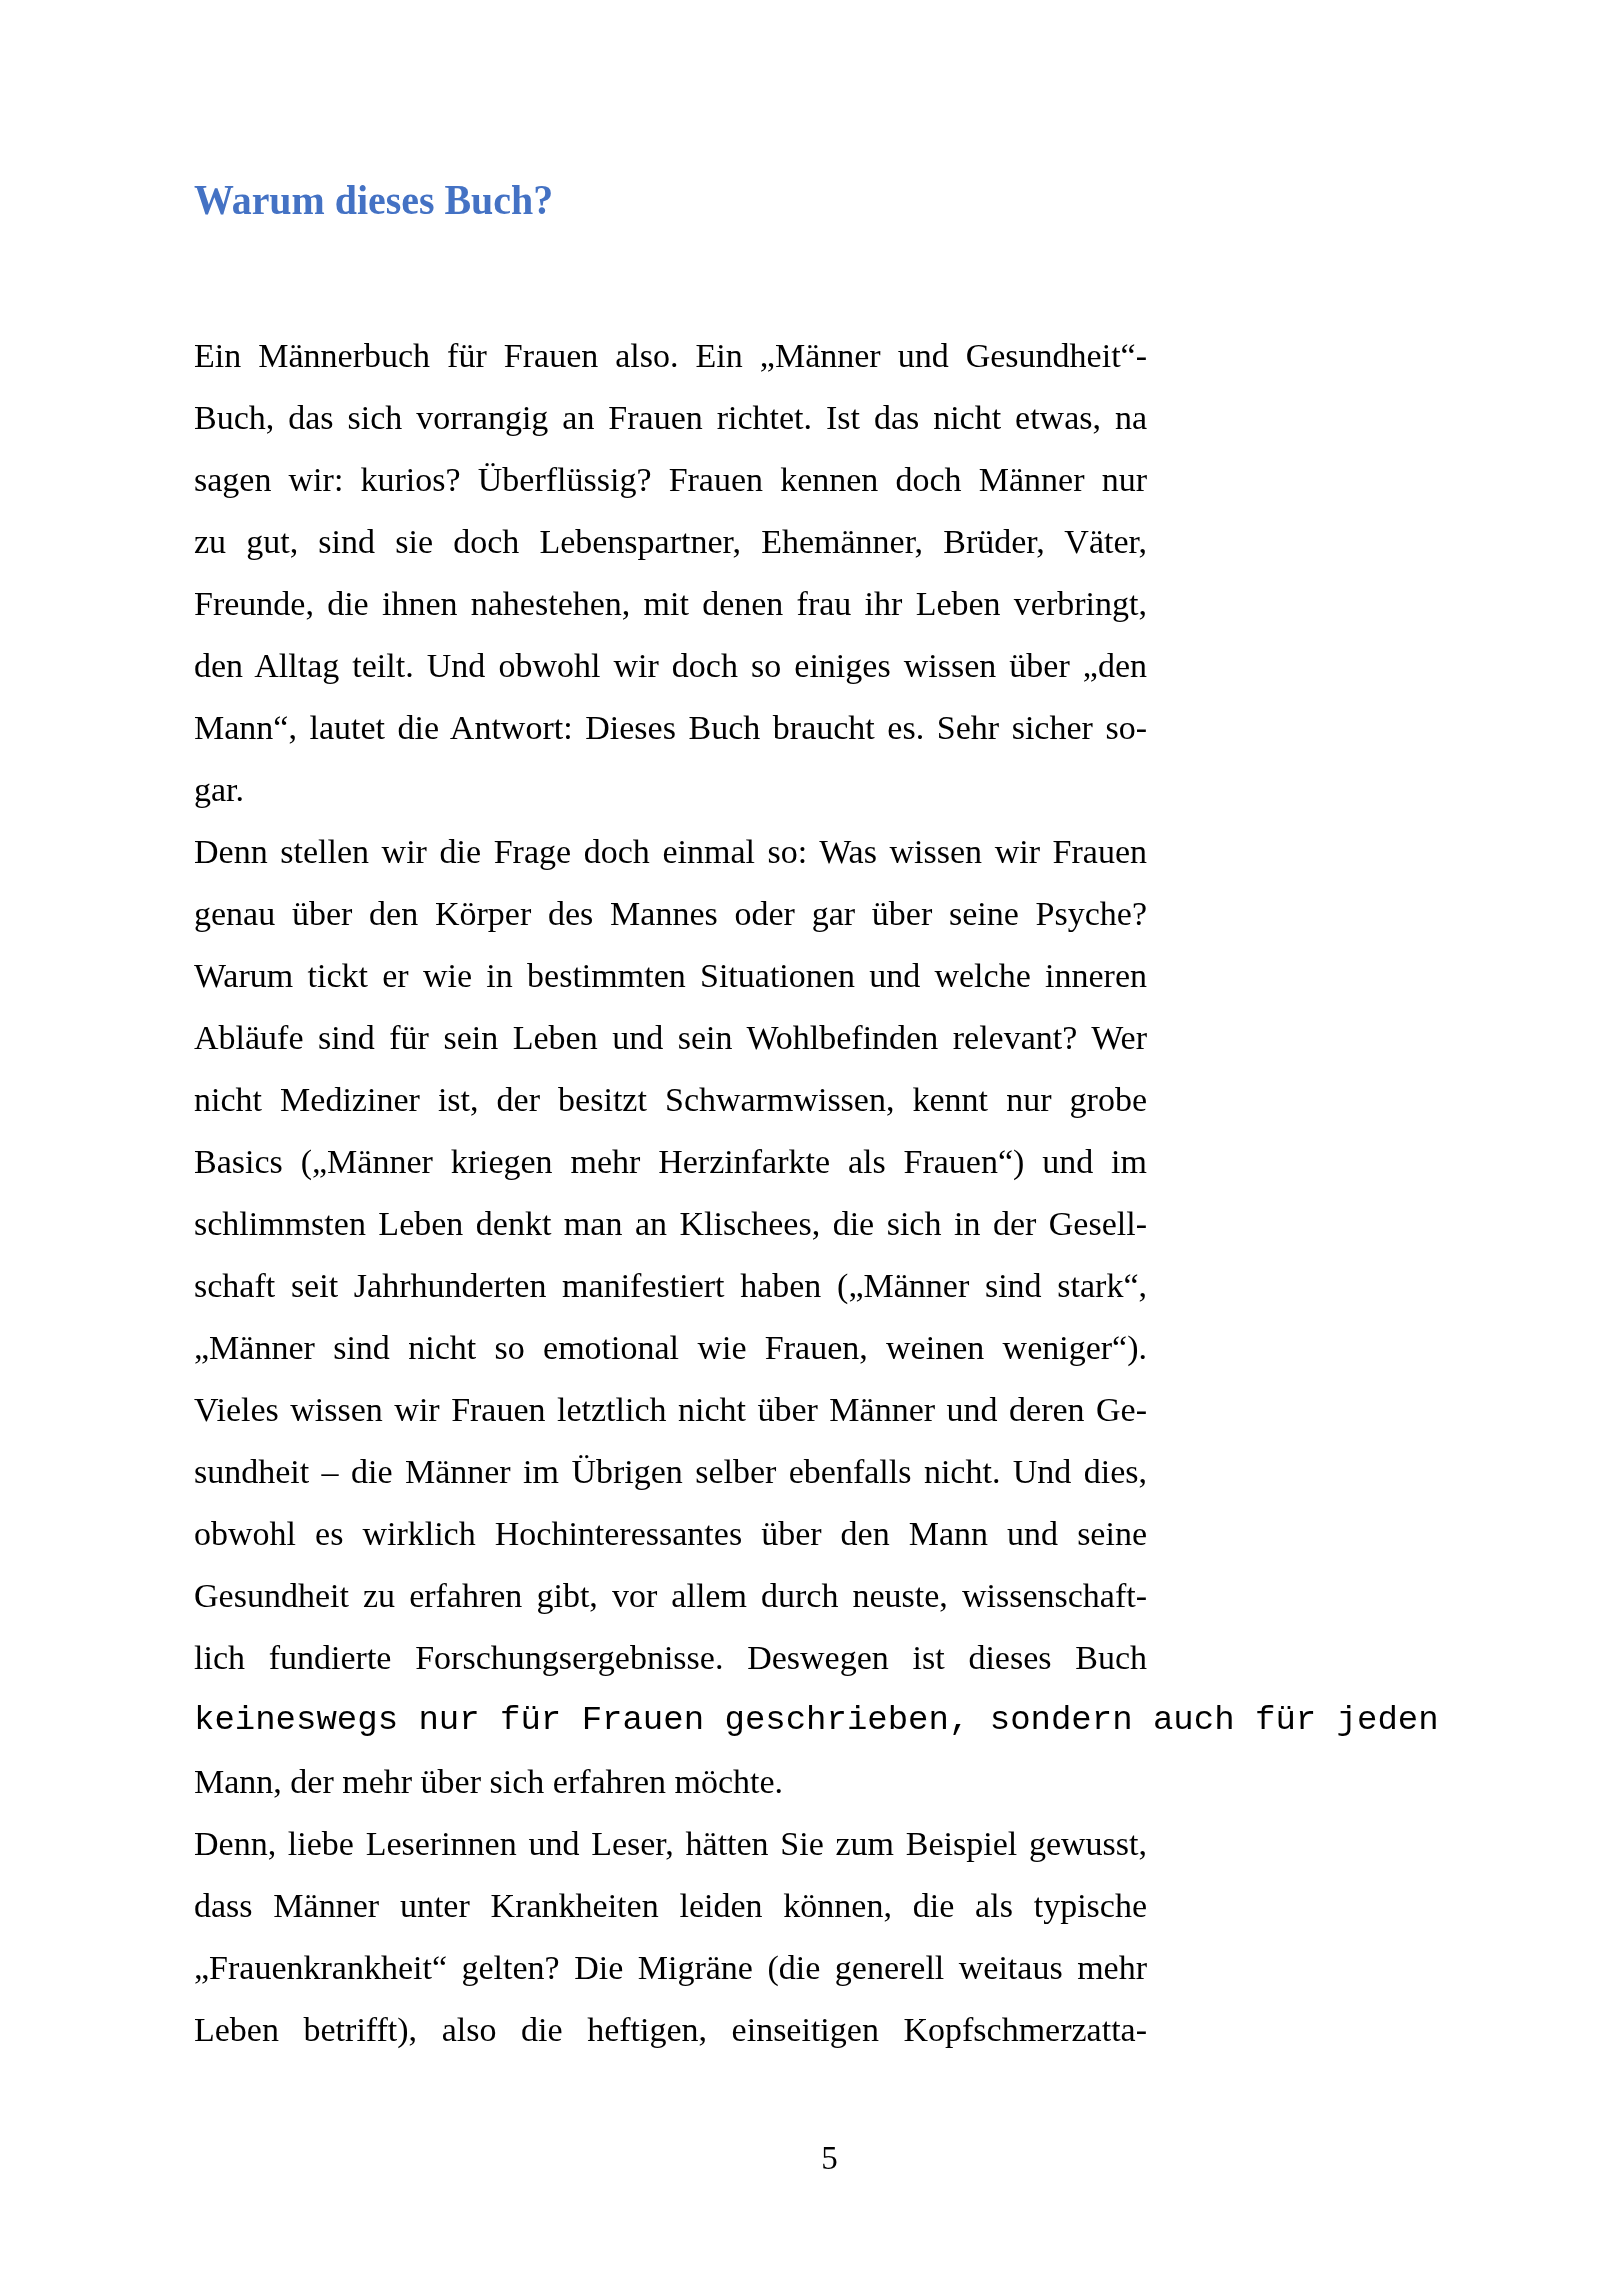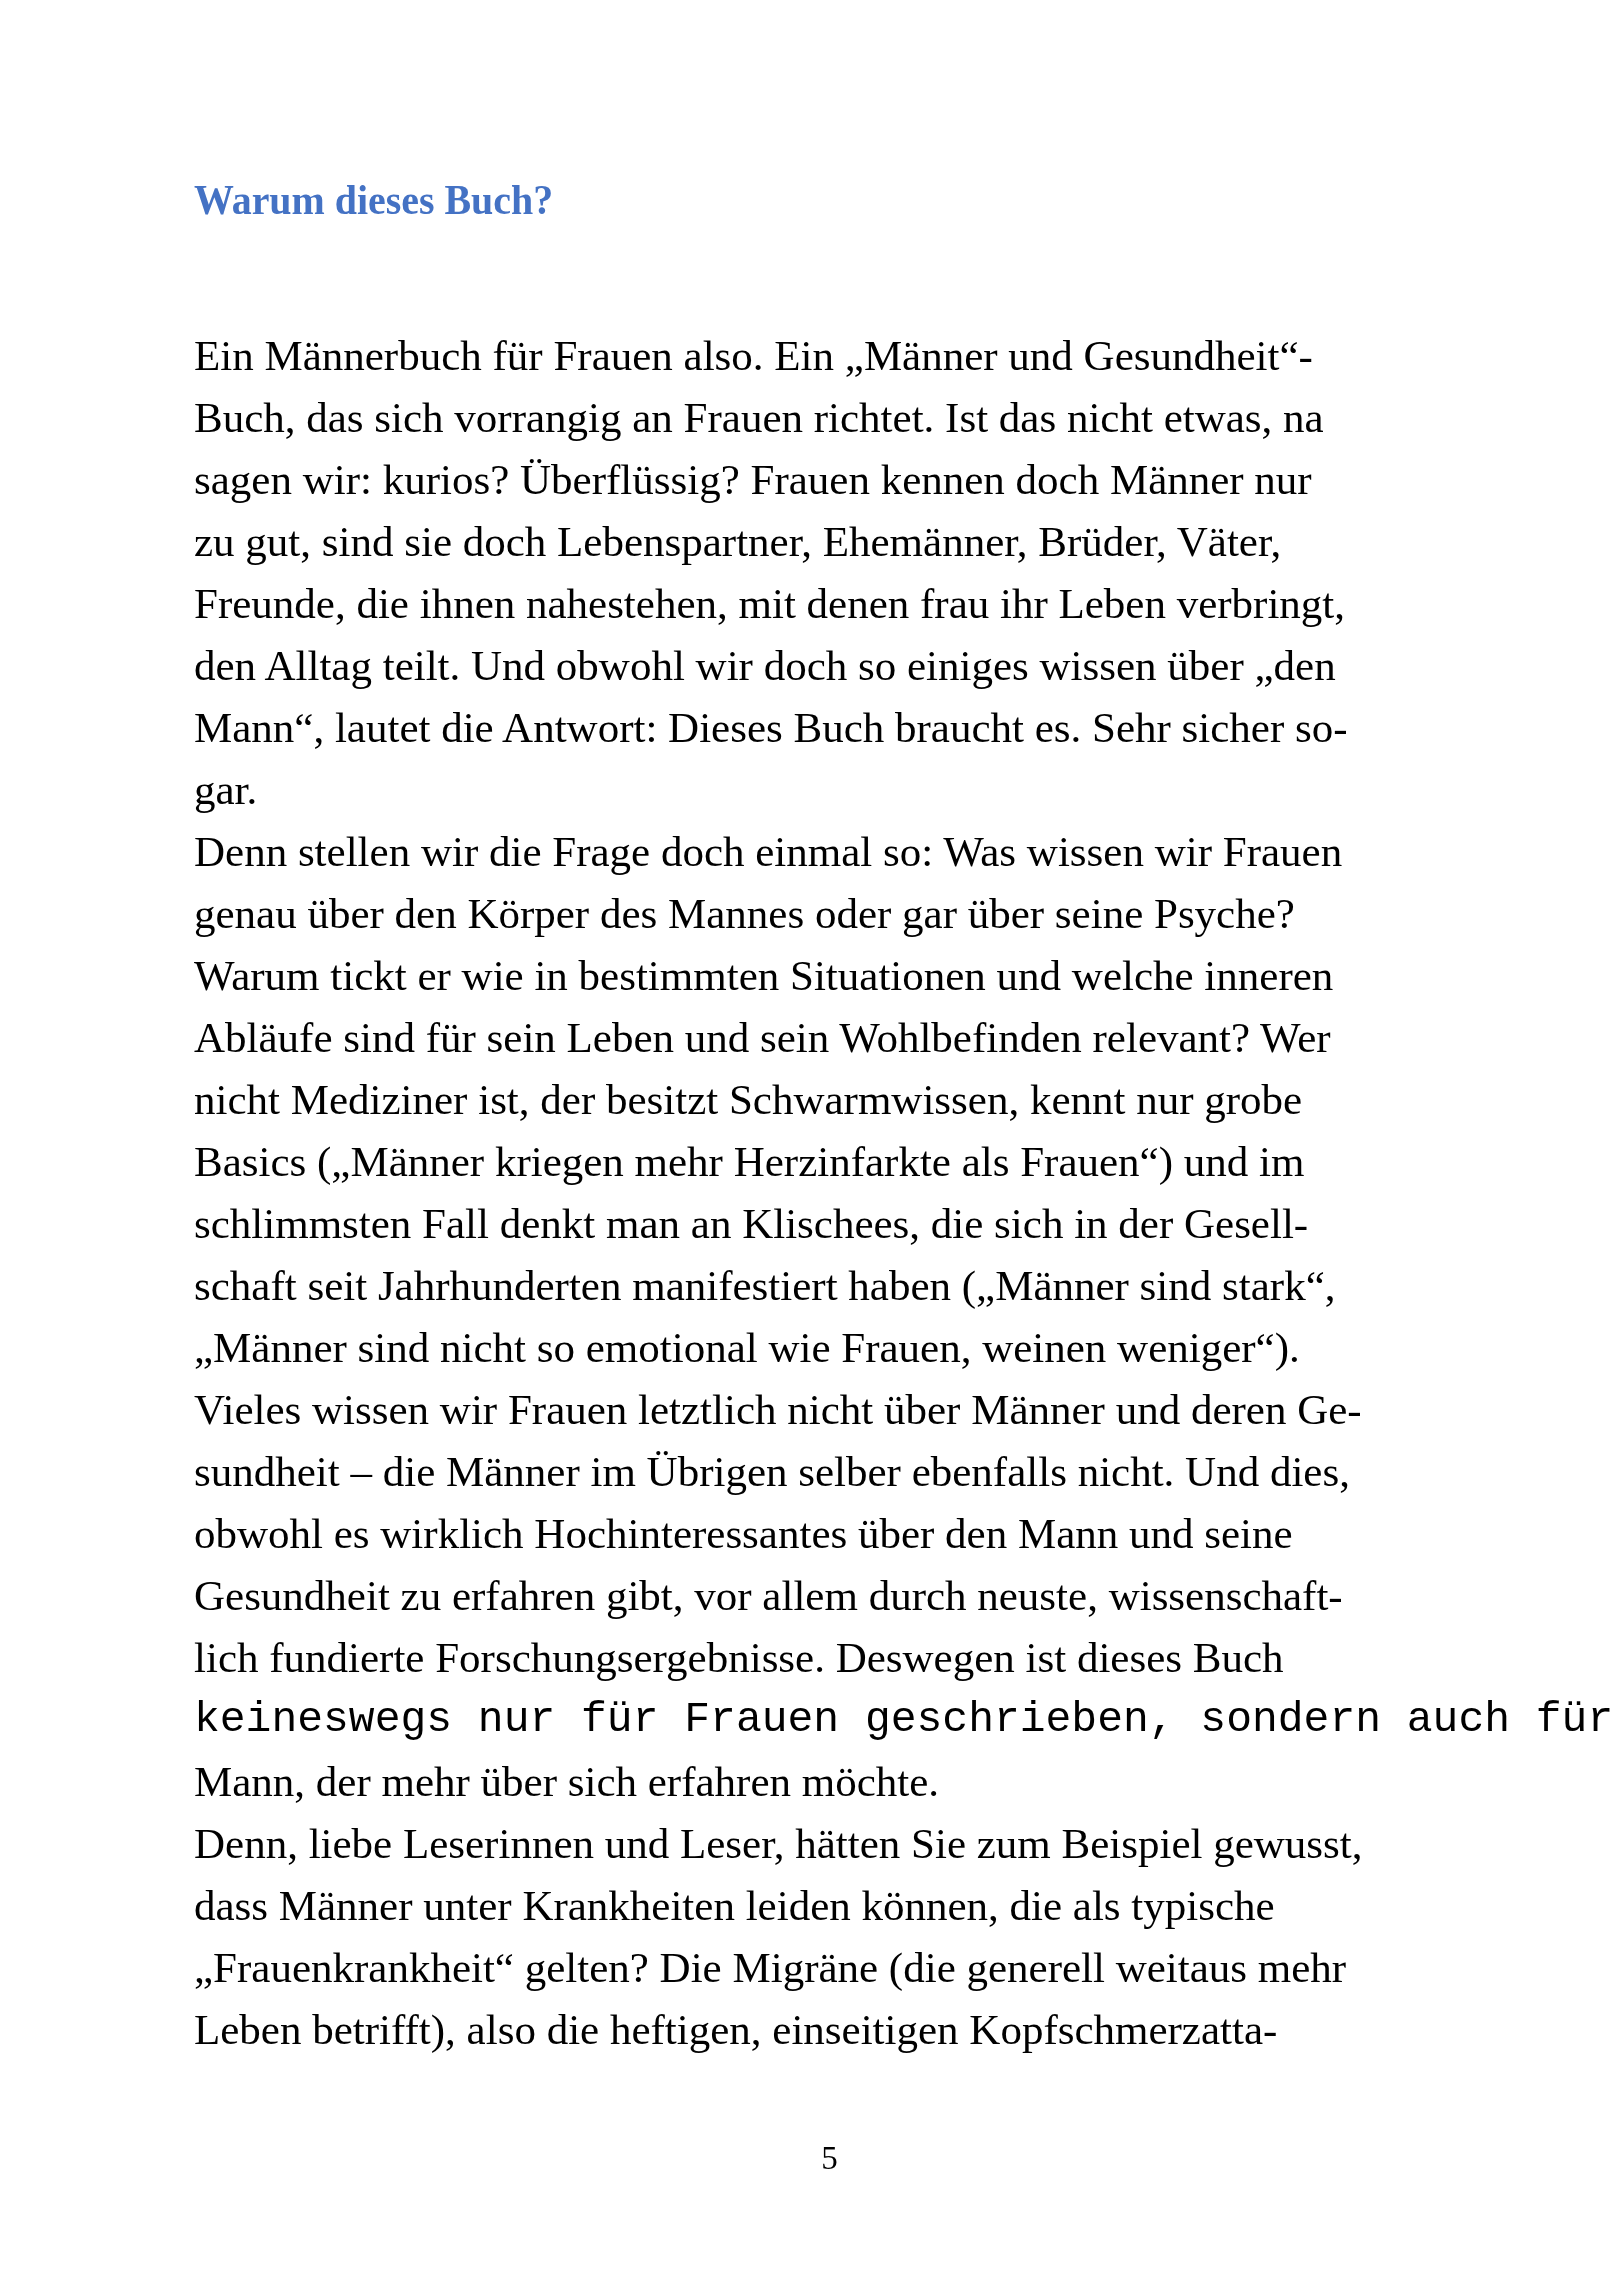--- a/index.html
+++ b/index.html
@@ -8,21 +8,21 @@
   .heading {
     position: absolute; left: 194px; top: 171px;
     font-family: "Liberation Serif", "DejaVu Serif", serif;
     font-weight: bold; font-size: 42px; line-height: 59px;
     color: #4472C4; margin: 0; white-space: nowrap;
     transform: scaleX(0.95); transform-origin: left center;
   }
   .body-text {
     position: absolute; left: 194px; top: 325px; width: 953px;
     font-family: "Liberation Serif", "DejaVu Serif", serif;
-    font-size: 43px; color: #000000;
+    font-size: 34px; color: #000000;
   }
   .line {
     display: block; height: 62px; line-height: 62px;
     white-space: nowrap; text-align: justify; text-align-last: justify;
     overflow: visible;
   }
   .line.last { text-align-last: left; }
   .page-number {
     position: absolute; left: 0; width: 1622px; top: 2135px; text-align: center;
     font-family: "Liberation Serif", "DejaVu Serif", serif;
@@ -47,21 +47,21 @@
       <span class="line" style="white-space: nowrap;">Mann“, lautet die Antwort: Dieses Buch braucht es. Sehr sicher so-</span>
       <span class="line last" style="white-space: nowrap;">gar.</span>
     </div>
     <div>
       <span class="line" style="white-space: nowrap;">Denn stellen wir die Frage doch einmal so: Was wissen wir Frauen</span>
       <span class="line" style="white-space: nowrap;">genau über den Körper des Mannes oder gar über seine Psyche?</span>
       <span class="line" style="white-space: nowrap;">Warum tickt er wie in bestimmten Situationen und welche inneren</span>
       <span class="line" style="white-space: nowrap;">Abläufe sind für sein Leben und sein Wohlbefinden relevant? Wer</span>
       <span class="line" style="white-space: nowrap;">nicht Mediziner ist, der besitzt Schwarmwissen, kennt nur grobe</span>
       <span class="line" style="white-space: nowrap;">Basics („Männer kriegen mehr Herzinfarkte als Frauen“) und im</span>
-      <span class="line" style="white-space: nowrap;">schlimmsten Fall denkt man an Klischees, die sich in der Gesell-</span>
+      <span class="line" style="white-space: nowrap;">schlimmsten Leben denkt man an Klischees, die sich in der Gesell-</span>
       <span class="line" style="white-space: nowrap;">schaft seit Jahrhunderten manifestiert haben („Männer sind stark“,</span>
       <span class="line" style="white-space: nowrap;">„Männer sind nicht so emotional wie Frauen, weinen weniger“).</span>
       <span class="line" style="white-space: nowrap;">Vieles wissen wir Frauen letztlich nicht über Männer und deren Ge-</span>
       <span class="line" style="white-space: nowrap;">sundheit – die Männer im Übrigen selber ebenfalls nicht. Und dies,</span>
       <span class="line" style="white-space: nowrap;">obwohl es wirklich Hochinteressantes über den Mann und seine</span>
       <span class="line" style="white-space: nowrap;">Gesundheit zu erfahren gibt, vor allem durch neuste, wissenschaft-</span>
       <span class="line" style="white-space: nowrap;">lich fundierte Forschungsergebnisse. Deswegen ist dieses Buch</span>
       <span class="line" style="white-space: nowrap; font-family: Liberation Mono, monospace;">keineswegs nur für Frauen geschrieben, sondern auch für jeden</span>
       <span class="line last" style="white-space: nowrap;">Mann, der mehr über sich erfahren möchte.</span>
     </div>

